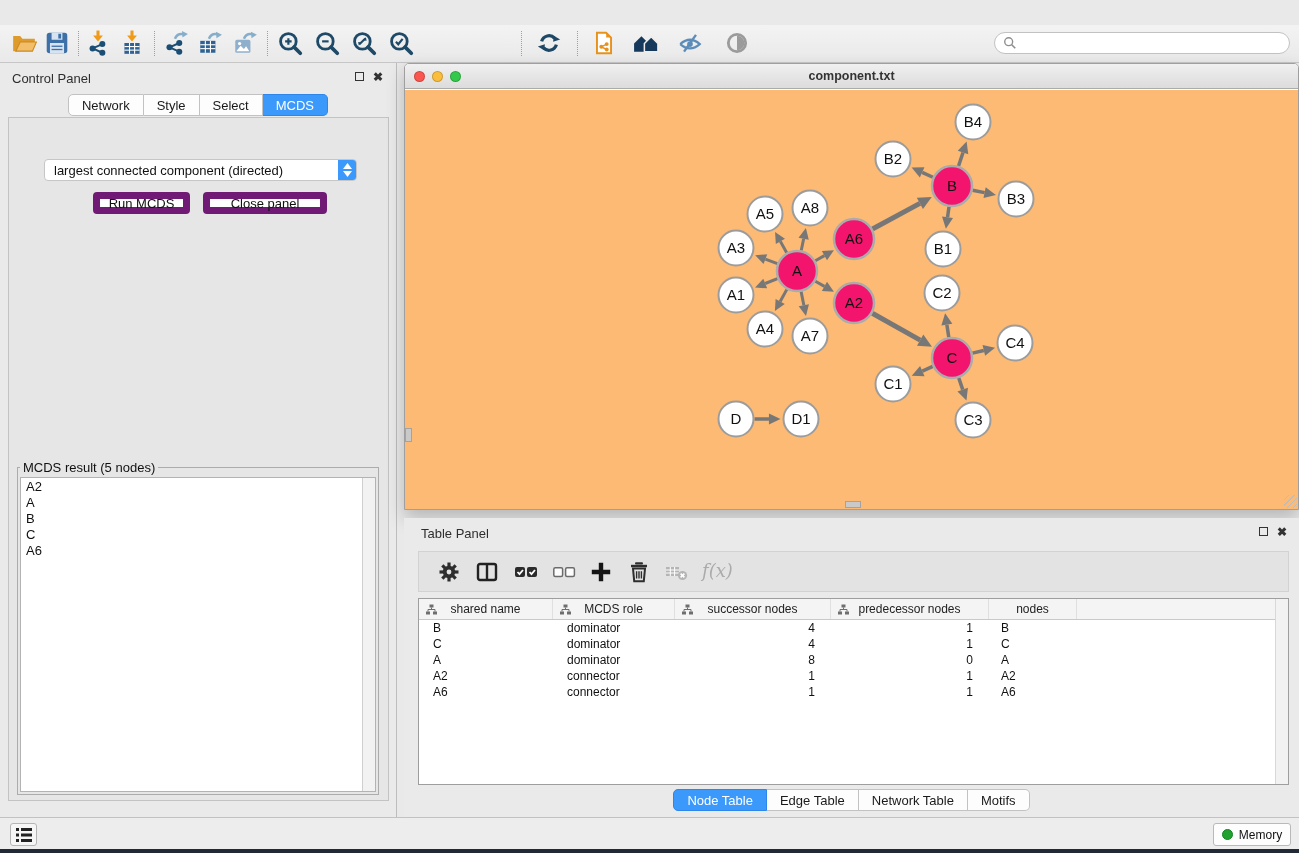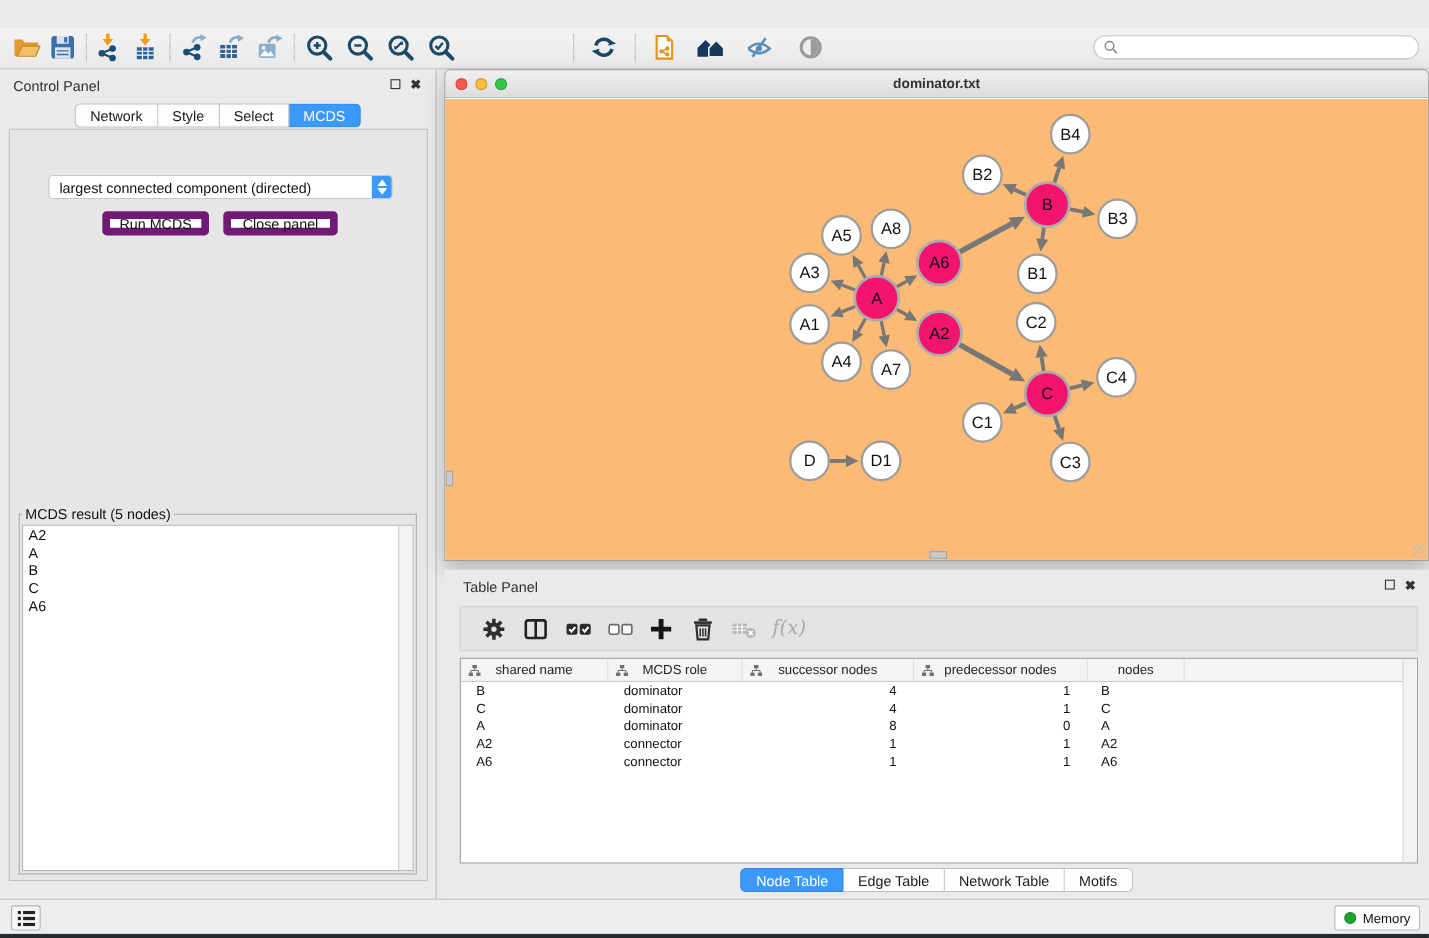--- a/index.html
+++ b/index.html
@@ -278,41 +278,41 @@
         <span class="spin">
           <svg width="9" height="6" viewBox="0 0 9 6">
               <polygon points="4.5,0 9,6 0,6" fill="#fff"></polygon>
             </svg>
           <svg width="9" height="6" viewBox="0 0 9 6">
               <polygon points="4.5,6 0,0 9,0" fill="#fff"></polygon>
             </svg>
         </span>
       </div>
       <div class="mac-btn" style="left:84px; top:74px; width:97px;">Run MCDS</div>
-      <div class="mac-btn" style="left:194px; top:74px; width:104px;">Close panel</div>
+      <div class="mac-btn" style="left:194px; top:74px; width:124px;">Close panel</div>
       <fieldset class="result-box">
         <legend>MCDS result (5 nodes)</legend>
         <div class="listbox">
           <div class="scroll"></div>
         <div class="list-item">A2</div>
             <div class="list-item">A</div>
             <div class="list-item">B</div>
             <div class="list-item">C</div>
             <div class="list-item">A6</div>
           </div>
       </fieldset>
     </div>
   </div>
 
   <div class="net-window">
     <div class="net-titlebar">
       <span class="tl red" style="left:9px; top:7px;"></span>
       <span class="tl yel" style="left:27px; top:7px;"></span>
       <span class="tl grn" style="left:45px; top:7px;"></span>
-      <div class="title">dominator.txt</div>
+      <div class="title">component.txt</div>
     </div>
     <div class="net-canvas">
       <svg width="893" height="420">
           <line x1="348.4581150143549" y1="188.68861048615543" x2="336.2197708832979" y2="193.5036967016533" stroke="#777777" stroke-width="3"></line>
           <polygon points="326.0766020097964,197.49445166827684 334.3042084993186,188.63497564237258 338.1353332672772,198.372417760934" fill="#777777"></polygon>
           <line x1="348.35035698573034" y1="173.5911182077344" x2="336.38089479276505" y2="169.0780422989114" stroke="#777777" stroke-width="3"></line>
           <polygon points="326.1817943710727,165.2324798448307 338.2267647707238,164.1824740964991 334.5350248148063,173.97361050132372" fill="#777777"></polygon>
           <line x1="357.855375798862" y1="199.38713136456266" x2="351.1686285674159" y2="211.50686072155867" stroke="#777777" stroke-width="3"></line>
           <polygon points="345.90308552968236,221.05065747745073 346.5876061245877,208.97940006344658 355.7496510102441,214.03432137967076" fill="#777777"></polygon>
           <line x1="357.7197701091396" y1="162.6883405069049" x2="351.37139136061984" y2="151.38029086110413" stroke="#777777" stroke-width="3"></line>

